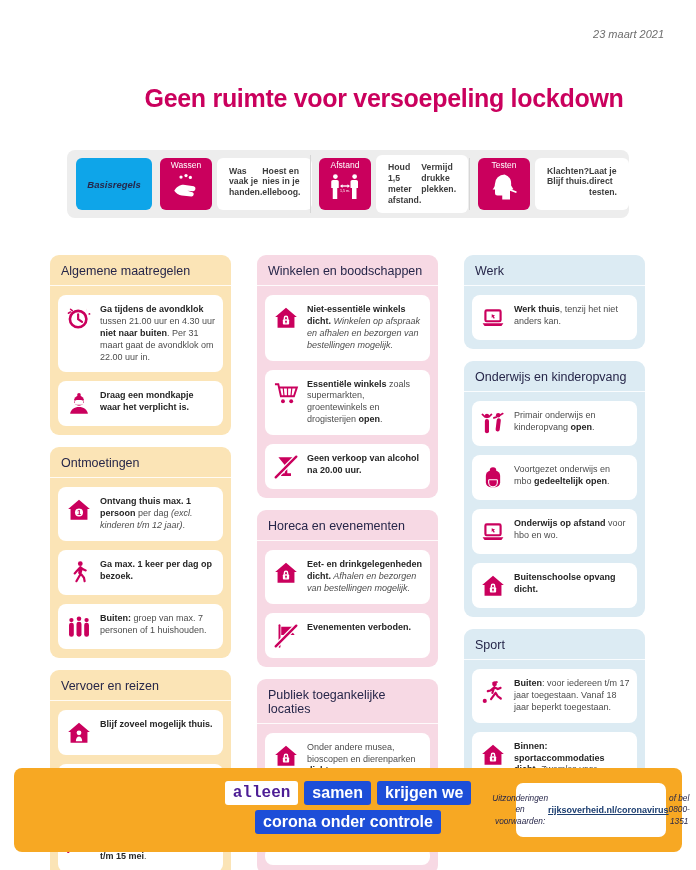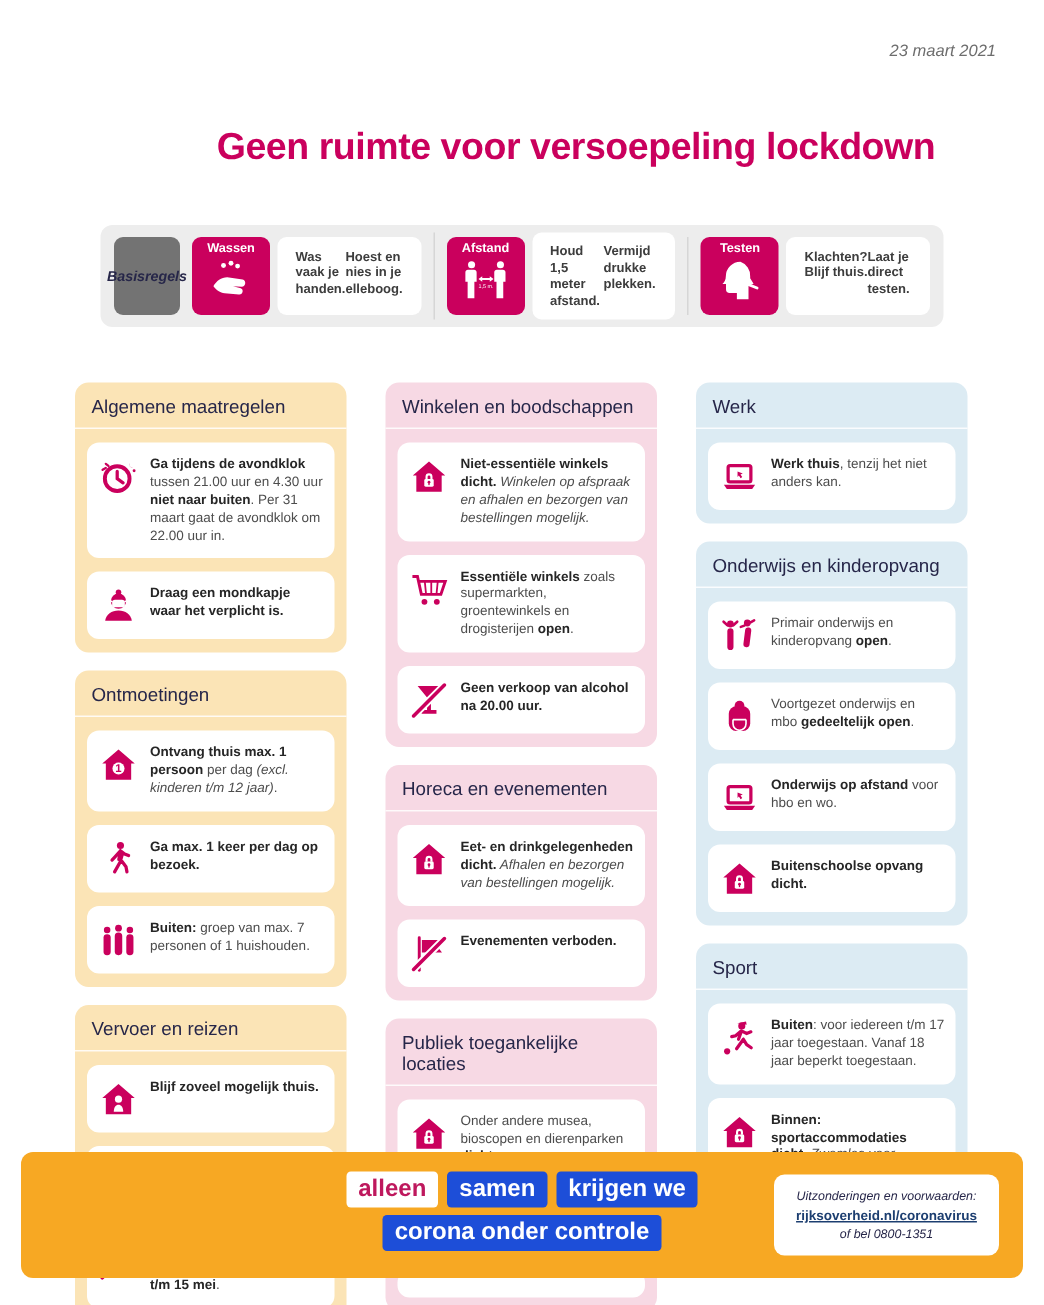--- a/index.html
+++ b/index.html
@@ -3,25 +3,25 @@
 <meta charset="utf-8">
 <style>
   html,body{margin:0;padding:0;}
   body{width:696px;height:870px;position:relative;background:#fff;font-family:"Liberation Sans",sans-serif;overflow:hidden;}
 
   .date{position:absolute;top:28px;right:32px;font-size:11px;font-style:italic;color:#6d6d6d;}
   .title{position:absolute;top:84px;left:0;width:100%;text-align:center;font-size:25px;font-weight:bold;color:#ca005d;margin:0;letter-spacing:-.3px;padding-left:36px;}
 
   
   .bar{position:absolute;top:150px;left:67px;right:67px;height:68px;background:#ededed;border-radius:8px;display:flex;align-items:center;padding:0 9px;box-sizing:border-box;gap:8px;}
-  .bar-label{width:44px;height:52px;background:#737373;border-radius:6px;display:flex;align-items:center;justify-content:center;font-size:9.5px;font-weight:bold;font-style:italic;color:#262649;flex:none;text-align:right;}
+  .bar-label{width:76px;height:52px;background:#0ea5e9;border-radius:6px;display:flex;align-items:center;justify-content:center;font-size:9.5px;font-weight:bold;font-style:italic;color:#262649;flex:none;text-align:right;}
   .rule{display:flex;gap:5px;flex:1;align-items:center;min-width:0;}
   .rule+.rule{border-left:1px solid #d6d6d6;padding-left:8px;}
   .tile{width:52px;height:52px;background:#ca005d;border-radius:6px;color:#fff;flex:none;display:flex;flex-direction:column;align-items:center;padding-top:3px;box-sizing:border-box;}
-  .tile .bl{font-size:8.5px;font-weight:bold;line-height:1;}
+  .tile .bl{font-size:8.5px;font-weight:normal;line-height:1;}
   .tile svg{width:30px;height:30px;margin-top:2px;}
   .rcard{background:#fff;border-radius:6px;padding:5px 12px;flex:1;min-height:52px;box-sizing:border-box;display:flex;justify-content:center;}
   .rcard p{margin:2.5px 0;font-size:8.7px;font-weight:bold;color:#3d3d3d;line-height:1.25;}
 
   
   .cols{position:absolute;top:255px;left:50px;right:51px;display:flex;gap:26px;align-items:flex-start;}
   .col{flex:1;display:flex;flex-direction:column;gap:12px;min-width:0;}
   .panel{border-radius:9px;padding:0 0 9px;}
   .panel.orange{background:#fbe4b6;}
   .panel.pink{background:#f7d9e4;}
@@ -33,22 +33,22 @@
   .card .icn svg{width:26px;height:26px;}
   .card p{margin:0;font-size:9px;line-height:1.32;color:#4d4d4d;}
   .card p .b{font-weight:bold;color:#262626;}
   .card p .i{font-style:italic;}
 
   
   .footer{position:absolute;top:768px;left:14px;right:14px;height:84px;background:#f7a823;border-radius:8px;}
   .slogan{position:absolute;left:0;right:0;top:13px;display:flex;flex-direction:column;align-items:center;gap:5px;}
   .sl-row{display:flex;gap:6px;justify-content:center;}
   .word{background:#1d4ed8;color:#fff;font-weight:bold;font-size:16px;padding:2px 8px;border-radius:3px;line-height:1.25;}
-  .word.inverse{background:#fff;color:#be185d;}
-  .infobox{position:absolute;right:16px;top:15px;bottom:15px;width:150px;background:#fff;border-radius:7px;display:flex;flex-direction:column;justify-content:center;align-items:center;text-align:center;padding:4px 8px;box-sizing:border-box;color:#262649;}
+  .word.inverse{background:#fff;color:#4c1d95;font-family:Liberation Mono, monospace;}
+  .infobox{position:absolute;right:16px;top:15px;bottom:15px;width:150px;background:#fff;border-radius:7px;display:flex;justify-content:center;align-items:center;text-align:center;padding:4px 8px;box-sizing:border-box;color:#262649;}
   .infobox .i1,.infobox .i3{font-size:8.3px;font-style:italic;line-height:1.35;}
   .infobox a{font-size:9px;font-weight:bold;color:#1c3e70;text-decoration:underline;margin:2px 0;cursor:pointer;}
 </style>
 </head>
 <body>
 
 <svg width="0" height="0" style="position:absolute" aria-hidden="true">
   <defs>
     <symbol id="i-wash" viewBox="0 0 24 24">
       <circle cx="8" cy="4" r="1.3"></circle>

